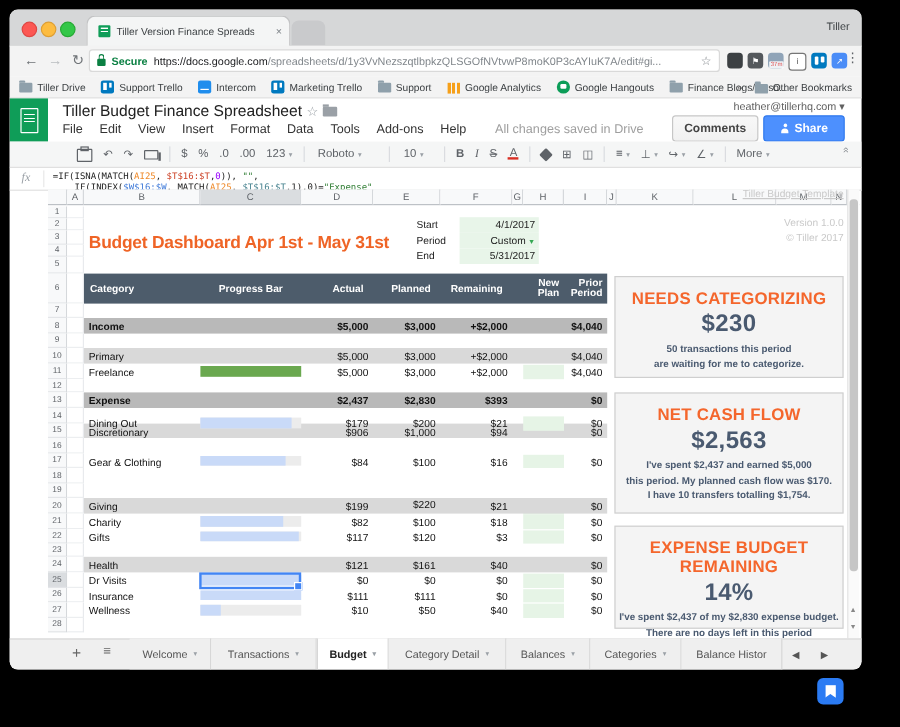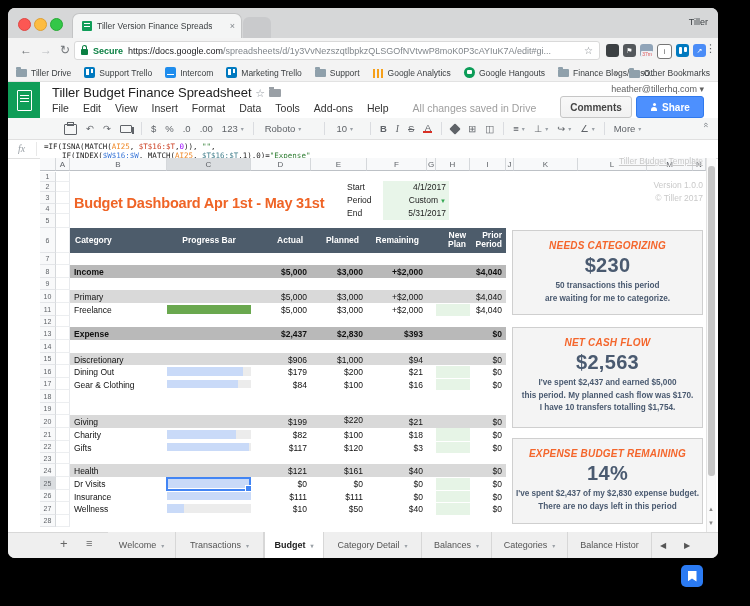--- a/index.html
+++ b/index.html
@@ -115,21 +115,21 @@
   .plabel{position:absolute;left:0;top:1px;}
   .pval{position:absolute;left:36px;width:66px;height:13px;background:#e8f5e9;text-align:right;padding-right:3px;box-sizing:border-box;padding-top:1px;}
   .pcaret{color:#34a853;font-size:6px;margin-left:2px;}
   .tinfo{position:absolute;right:15px;text-align:right;font-size:8.5px;color:#c9c9c9;white-space:nowrap;}
   
   #thead{left:62px;top:220px;width:436px;height:25px;background:#4d5c6b;color:#fff;font-size:8.5px;font-weight:bold;}
   #thead span{position:absolute;line-height:9px;}
   
   .card{position:absolute;left:504px;width:191px;background:#f4f4f4;border:1px solid #cfcfcf;box-sizing:border-box;
         display:flex;flex-direction:column;align-items:center;text-align:center;}
-  .card .ct{font-size:10px;font-weight:bold;font-style:italic;color:#f4662c;letter-spacing:.2px;}
+  .card .ct{font-size:14px;font-weight:bold;color:#f4662c;letter-spacing:.2px;}
   .card .cv{font-size:20px;font-weight:bold;color:#4a5a70;letter-spacing:.3px;}
   .card .cl{font-size:8.2px;font-weight:bold;color:#4a5a70;line-height:12.5px;}
   
   #vscroll{left:698px;top:150px;width:10px;height:374px;background:#fafafa;border-left:1px solid #e3e3e3;box-sizing:border-box;}
   #vthumb{left:700px;top:158px;width:7px;height:310px;background:#c6c6c6;border-radius:3px;}
   .sarr{position:absolute;left:698px;width:10px;height:13px;font-size:6px;color:#888;display:flex;align-items:center;justify-content:center;}
   #scroll-topbox{left:698px;top:150px;width:10px;height:13px;background:#f8f9fa;border-bottom:1px solid #bdc1c6;
      font-size:6px;color:#888;display:flex;align-items:center;justify-content:center;box-sizing:border-box;}
   
   #tabbar{left:0;top:524px;width:710px;height:26px;background:#efefef;border-top:1px solid #d8d8d8;box-sizing:border-box;}
@@ -459,21 +459,21 @@
           <div class="money" style="left: 434px; top: 2px; width: 60px; font-weight: bold;">$0</div>
         </div>
         <div class="srow" style="left: 0px; top: 345px; width: 710px; height: 12px;">
           <div class="band group" style="left: 62px; top: 0px; width: 436px; height: 12px;"></div>
           <div class="cell-label" style="top: 2px;">Discretionary</div>
           <div class="money" style="left: 239px; top: 2px; width: 60px;">$906</div>
           <div class="money" style="left: 299px; top: 2px; width: 56px;">$1,000</div>
           <div class="money" style="left: 359px; top: 2px; width: 56px;">$94</div>
           <div class="money" style="left: 434px; top: 2px; width: 60px;">$0</div>
         </div>
-        <div class="srow" style="left: 0px; top: 357px; width: 680px; height: 13px;">
+        <div class="srow" style="left: 0px; top: 338px; width: 680px; height: 13px;">
           <div class="cell-label" style="top: 2px;">Dining Out</div>
           <div class="bar" style="top: 1.5px; height: 9px; background: rgb(236, 236, 236);">
             <div style="width: 90%; height: 100%; background: rgb(201, 218, 248);"></div>
           </div>
           <div class="money" style="left: 239px; top: 2px; width: 60px;">$179</div>
           <div class="money" style="left: 299px; top: 2px; width: 56px;">$200</div>
           <div class="money" style="left: 359px; top: 2px; width: 56px;">$21</div>
           <div class="money" style="left: 434px; top: 2px; width: 60px;">$0</div>
           <div class="npcell" style="top: 0.5px; height: 12px;"></div>
         </div>

